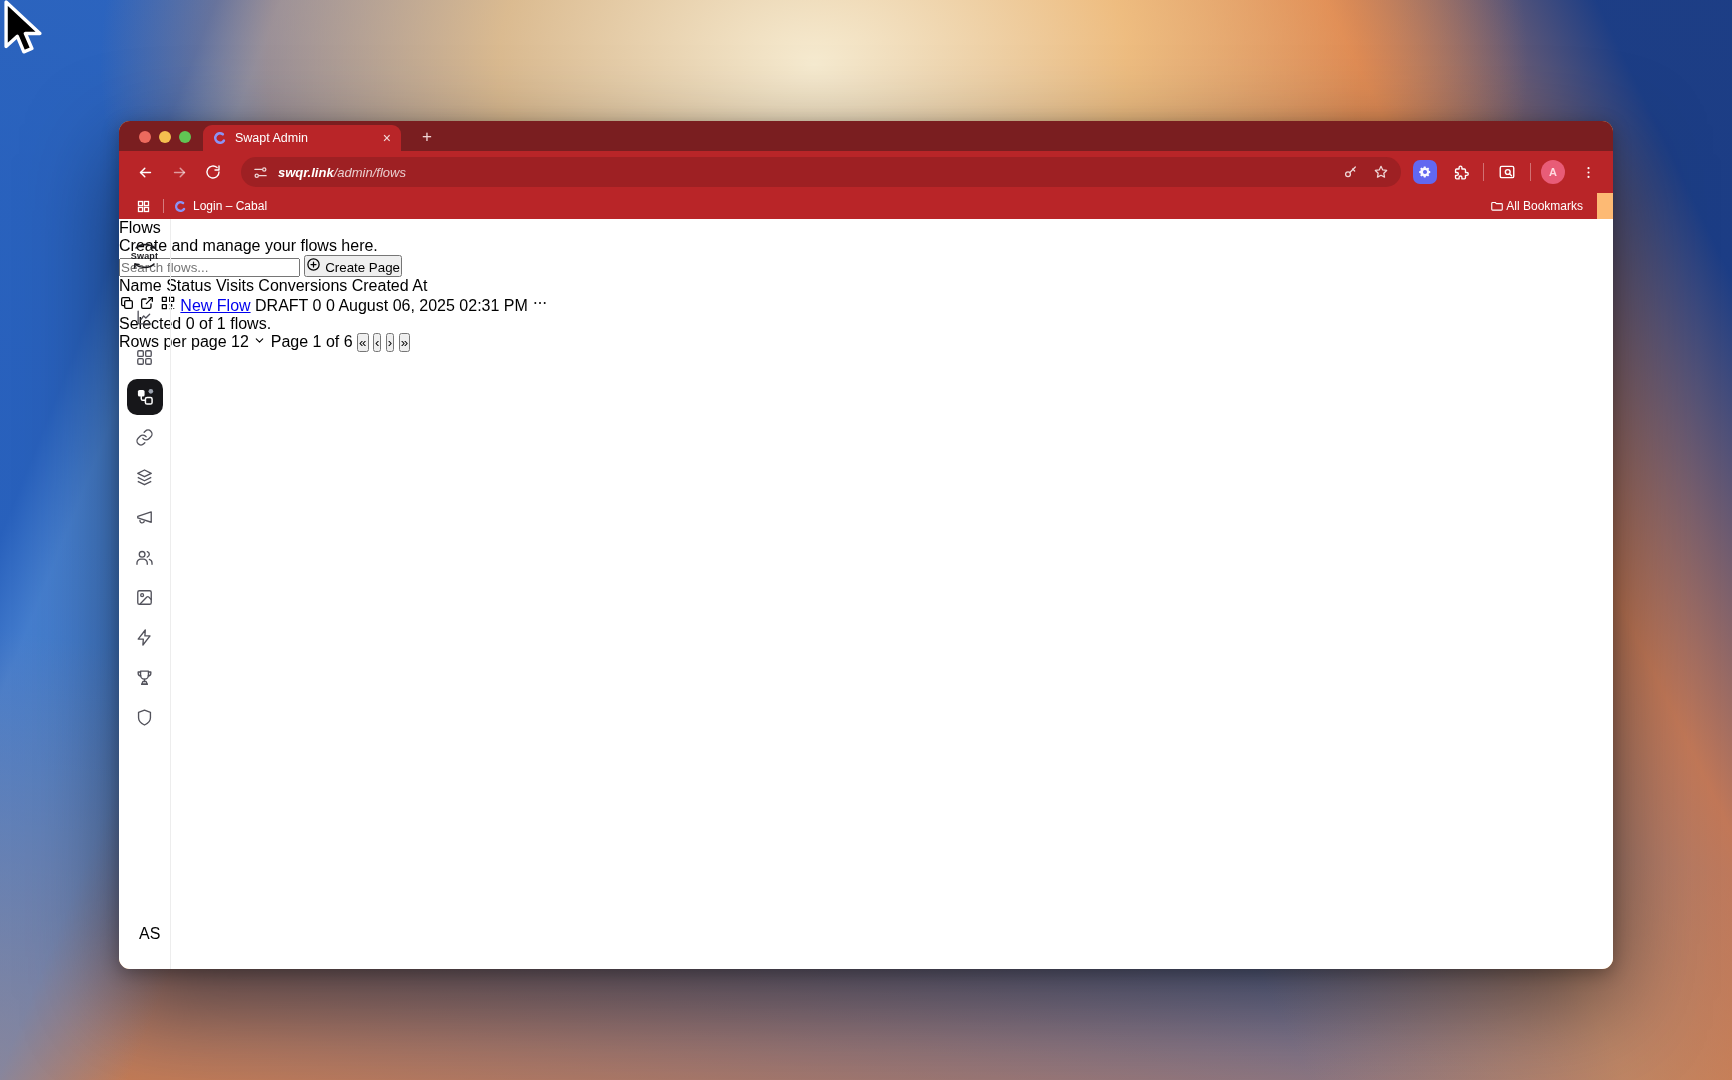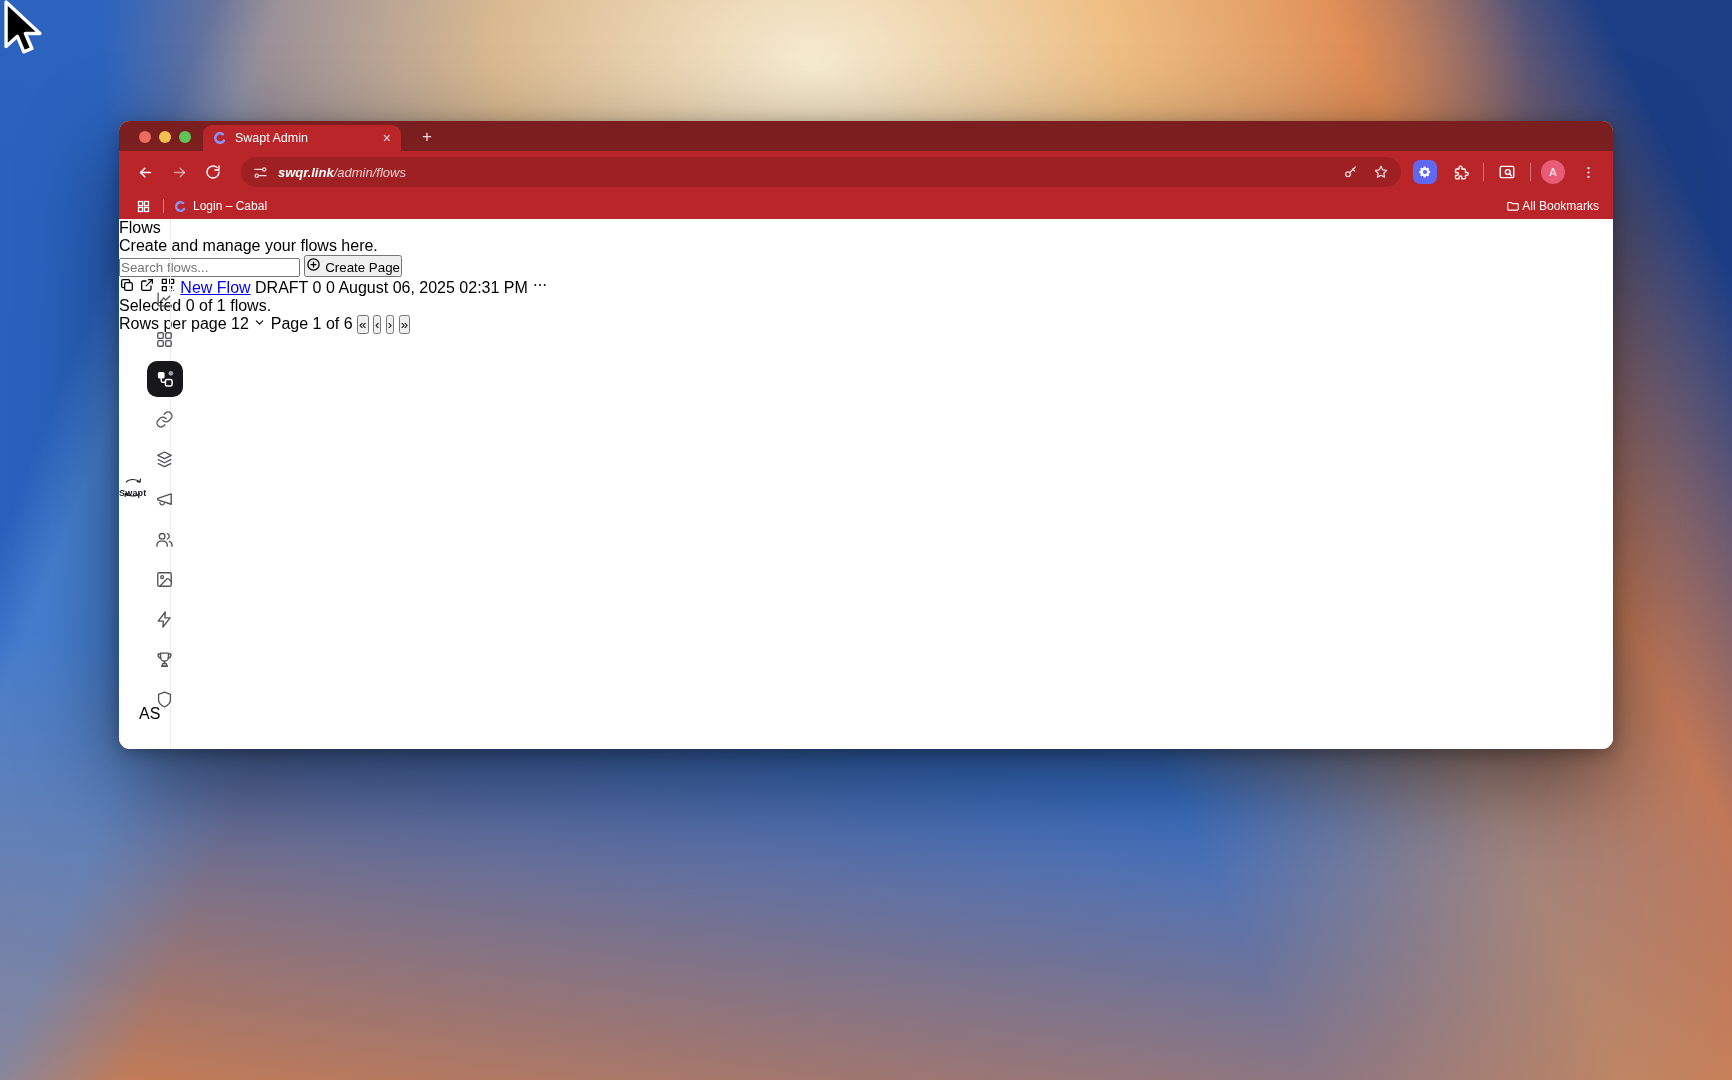--- a/index.html
+++ b/index.html
@@ -11,21 +11,21 @@
       radial-gradient(1050px 760px at 47% 6%, rgba(255,240,208,.95), rgba(252,198,126,.8) 30%, rgba(246,152,74,.45) 52%, rgba(246,152,74,0) 68%),
       linear-gradient(112deg, rgba(38,94,186,.85) 0 10%, rgba(84,142,216,.55) 13% 20%, rgba(38,94,186,0) 26%),
       linear-gradient(64deg, rgba(27,64,140,0) 58%, rgba(244,146,64,.55) 72%, rgba(238,120,48,.75) 82%, rgba(24,56,128,.95) 94%),
       linear-gradient(8deg, rgba(240,132,58,.8), rgba(240,132,58,0) 34%),
       linear-gradient(200deg, #79abe8, #3b76cf 48%, #2a5db4);
     position:relative;
   }
 
   
   .window{
-    position:absolute; left:119px; top:121px; width:1494px; height:628px;
+    position:absolute; left:119px; top:121px; width:1494px; height:848px;
     border-radius:11px; overflow:hidden;
     box-shadow:0 32px 90px rgba(0,0,0,.5), 0 4px 18px rgba(0,0,0,.3);
     background:#fdba74;
   }
 
   
   .tabstrip{ position:absolute; left:0; top:0; right:0; height:30px; background:#7a1e20; display:flex; align-items:flex-end; }
   .traffic{ position:absolute; left:20px; top:10px; display:flex; gap:8px; }
   .traffic span{ width:12px; height:12px; border-radius:50%; display:block; }
   .tl-close{ background:#ec6a5e; } .tl-min{ background:#f5bf4f; } .tl-max{ background:#61c454; }
@@ -52,30 +52,30 @@
   .omni-path{ color:rgba(255,255,255,.78); }
   .omni-icon{ color:#efd7d7; display:flex; align-items:center; }
   .omni-right{ display:flex; gap:14px; margin-left:auto; }
   .tb-right{ display:flex; align-items:center; gap:10px; margin-left:4px; }
   .ext-pin{ width:24px; height:24px; border-radius:7px; background:#6168f0; display:flex; align-items:center; justify-content:center; color:#fff; }
   .tb-sep{ width:1px; height:18px; background:rgba(255,255,255,.35); }
   .chrome-avatar{ width:24px; height:24px; border-radius:50%; background:#e85c77; color:#ffd9e0; font-size:11px; font-weight:700; display:flex; align-items:center; justify-content:center; }
   .tb-icon{ color:#fff; display:flex; align-items:center; justify-content:center; width:26px; height:26px; }
 
   
-  .bookmarks{ position:absolute; left:0; top:72px; right:0; height:26px; background:#b92528; display:flex; align-items:center; padding:0 14px; color:#fff; }
+  .bookmarks{ position:absolute; left:0; top:72px; right:16px; height:26px; background:#b92528; display:flex; align-items:center; padding:0 14px; color:#fff; }
   .bm-sep{ width:1px; height:14px; background:rgba(255,255,255,.4); margin:0 10px; }
   .bm-item{ display:flex; align-items:center; gap:6px; font-size:12px; }
   .bm-right{ margin-left:auto; display:flex; align-items:center; gap:2px; font-size:12px; }
 
   
   .page{ position:absolute; left:0; top:98px; right:0; bottom:0; background:#fff; }
 
   
-  .sidebar{ position:absolute; left:0; top:0; bottom:0; width:52px; border-right:1px solid #ededed; display:flex; align-items:center; }
+  .sidebar{ position:absolute; left:0; top:0; bottom:0; width:52px; border-right:1px solid #ededed; display:flex; flex-direction:column; align-items:center; }
   .logo{ margin-top:18px; width:38px; height:38px; display:flex; align-items:center; justify-content:center; position:relative; }
   .logo-text{ font-size:9px; font-weight:800; color:#1b1b1f; letter-spacing:.2px; }
   .logo svg{ position:absolute; inset:0; }
   .nav-items{ margin-top:30px; display:flex; flex-direction:column; align-items:center; gap:16px; }
   .s-item{ width:24px; height:24px; display:flex; align-items:center; justify-content:center; color:#52525b; border-radius:6px; }
   .s-item.active{ width:36px; height:36px; margin:-6px 0; background:#17171a; color:#fff; border-radius:10px; }
   .user-chip{ position:absolute; bottom:16px; left:20px; width:28px; height:28px; border-radius:8px;
     background:linear-gradient(120deg,#6d28d9 10%,#b присут0; } 
   .user-chip{ background:linear-gradient(115deg,#6b2bd8 15%,#b62bbf 55%,#e23a55 95%); color:#fff; font-size:10px; font-weight:700; display:flex; align-items:center; justify-content:center; }
 
@@ -360,20 +360,29 @@
             <button class="btn-primary">
               <svg width="15" height="15" viewBox="0 0 24 24" fill="none" stroke="currentColor" stroke-width="2" stroke-linecap="round">
                   <circle cx="12" cy="12" r="9"></circle>
                   <path d="M12 8v8M8 12h8"></path>
                 </svg>
               <span>Create Page</span>
             </button>
           </div>
 
           <div class="table-card">
+            <div class="trow head">
+              <span class="cb"></span>
+              <span class="th">Name</span>
+              <span class="th">Status</span>
+              <span class="th">Visits</span>
+              <span class="th">Conversions</span>
+              <span class="th">Created At</span>
+              <span></span>
+            </div>
 
             <div class="trow data">
               <span class="cb"></span>
               <span class="name-cell">
                 <span class="row-icon">
                   <svg width="16" height="16" viewBox="0 0 24 24" fill="none" stroke="currentColor" stroke-width="1.9" stroke-linejoin="round">
                       <rect x="8.5" y="8.5" width="11.5" height="11.5" rx="2"></rect>
                       <path d="M16 8.5V6a2 2 0 0 0-2-2H6a2 2 0 0 0-2 2v8a2 2 0 0 0 2 2h2.5"></path>
                     </svg>
                 </span>

